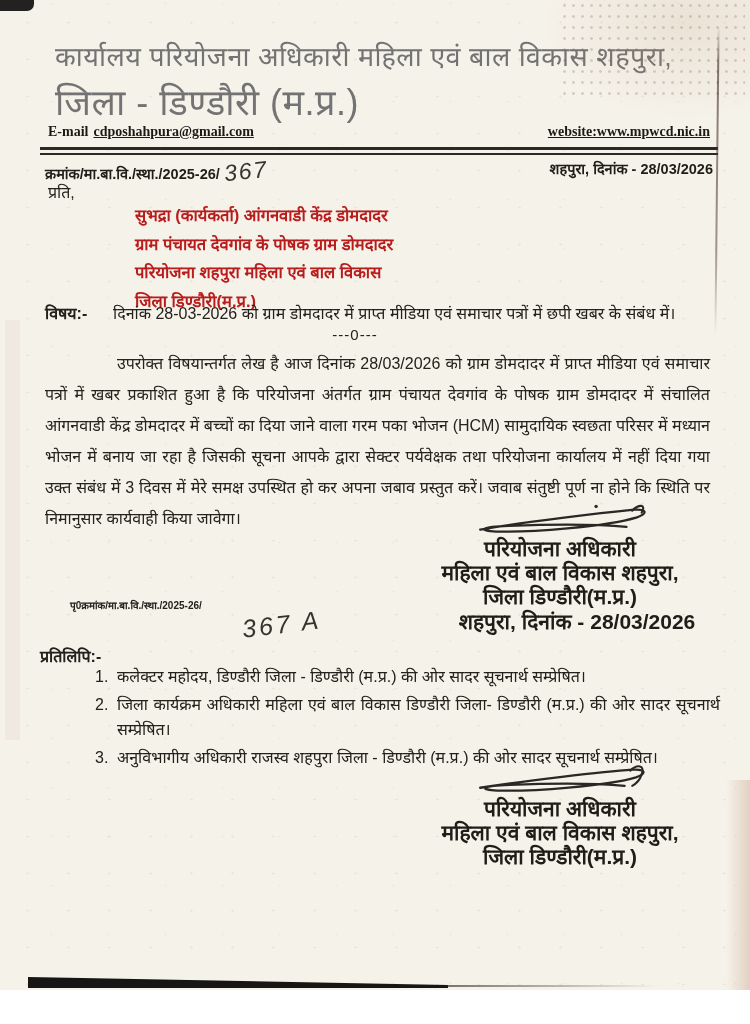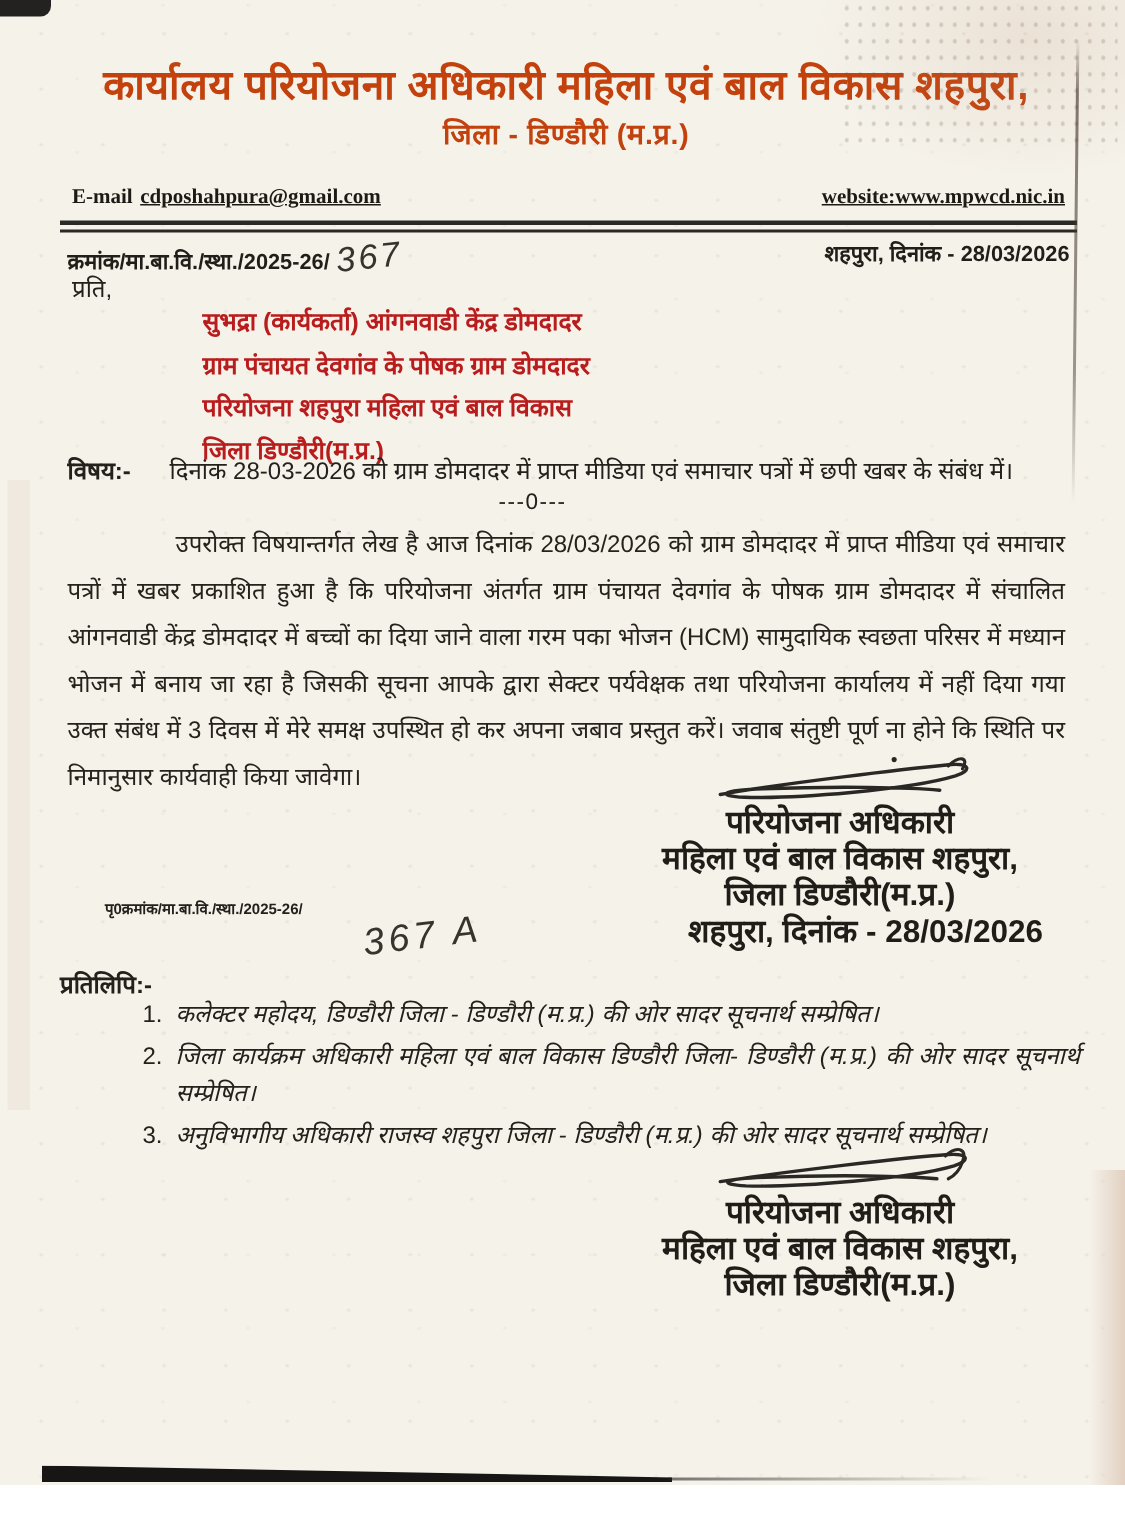--- a/index.html
+++ b/index.html
@@ -27,24 +27,24 @@
      border-radius:0 0 7px 0;}
   .line-right{position:absolute;left:716px;top:26px;width:2px;height:310px;
      background:linear-gradient(180deg, rgba(70,55,45,0), rgba(70,55,45,.65) 12%, rgba(70,55,45,.5) 72%, rgba(70,55,45,0));
      transform:rotate(.6deg);}
   .wedge-bottom{position:absolute;left:28px;top:977px;width:420px;height:11px;background:#171614;
      clip-path:polygon(0 0,100% 72%,100% 100%,0 100%);}
   .wedge-tail{position:absolute;left:445px;top:985px;width:215px;height:2px;
      background:linear-gradient(90deg, rgba(35,33,30,.6), rgba(35,33,30,0));}
 
   
-  .title-wrap{position:absolute;left:55px;top:40px;width:645px;text-align:center;
-     color:#c2410c;font-weight:700;}
+  .title-wrap{position:absolute;left:55px;top:40px;width:645px;
+     color:#737373;font-weight:400;}
   .title-l1{font-size:27px;line-height:34px;letter-spacing:.5px;}
-  .title-l2{font-size:19px;line-height:34px;margin-top:0;letter-spacing:.5px;}
+  .title-l2{font-size:36px;line-height:34px;margin-top:12px;letter-spacing:.5px;}
 
   .contact-row{position:absolute;left:48px;top:124px;width:662px;display:flex;
      justify-content:space-between;align-items:flex-end;
      font-family:"Liberation Serif","DejaVu Serif",serif;font-weight:700;font-size:14px;color:#1d1a16;}
   .email-addr,.website{text-decoration:underline;}
   .email-label{text-decoration:none;margin-right:5px;}
 
   .rule-double{position:absolute;left:40px;top:147px;width:678px;height:3px;
      border-top:3px solid #2b2925;border-bottom:2px solid #2b2925;}
 
@@ -78,21 +78,21 @@
 
   .endorse-no{position:absolute;left:70px;top:598px;font-weight:700;font-size:10px;}
   .endorse-hand{position:absolute;left:238px;top:610px;font-style:italic;font-size:25px;
      color:#37332d;transform:rotate(-7deg);letter-spacing:3px;}
   .copy-label{position:absolute;left:40px;top:645px;font-weight:700;font-size:16px;}
 
   .copy-list{position:absolute;left:95px;top:664px;width:625px;font-size:16px;
      font-weight:500;line-height:25.5px;color:#24201b;}
   .copy-item{display:flex;margin-bottom:2px;text-align:justify;}
   .copy-marker{flex:0 0 22px;}
-  .copy-text{flex:1;font-style:italic;}
+  .copy-text{flex:1;}
 </style>
 </head>
 <body>
 
 <div class="paper">
 
   <div class="title-wrap">
     <div class="title-l1">कार्यालय परियोजना अधिकारी महिला एवं बाल विकास शहपुरा,</div>
     <div class="title-l2">जिला - डिण्डौरी (म.प्र.)</div>
   </div>

